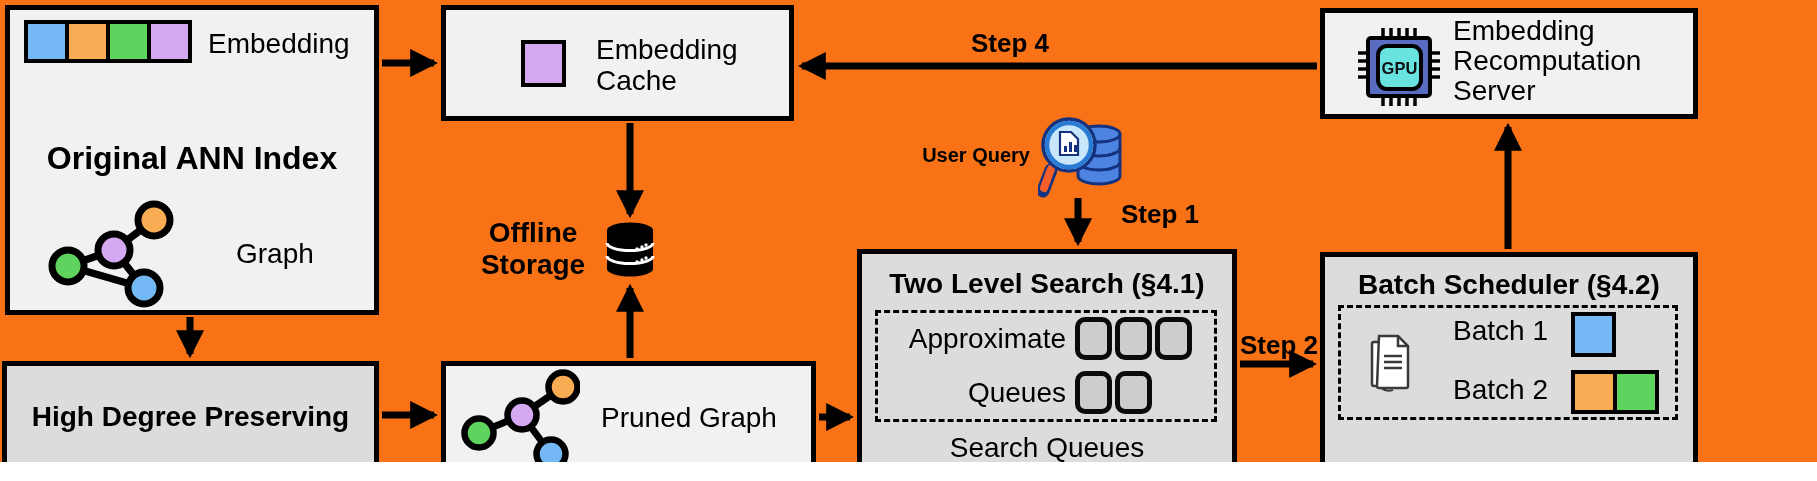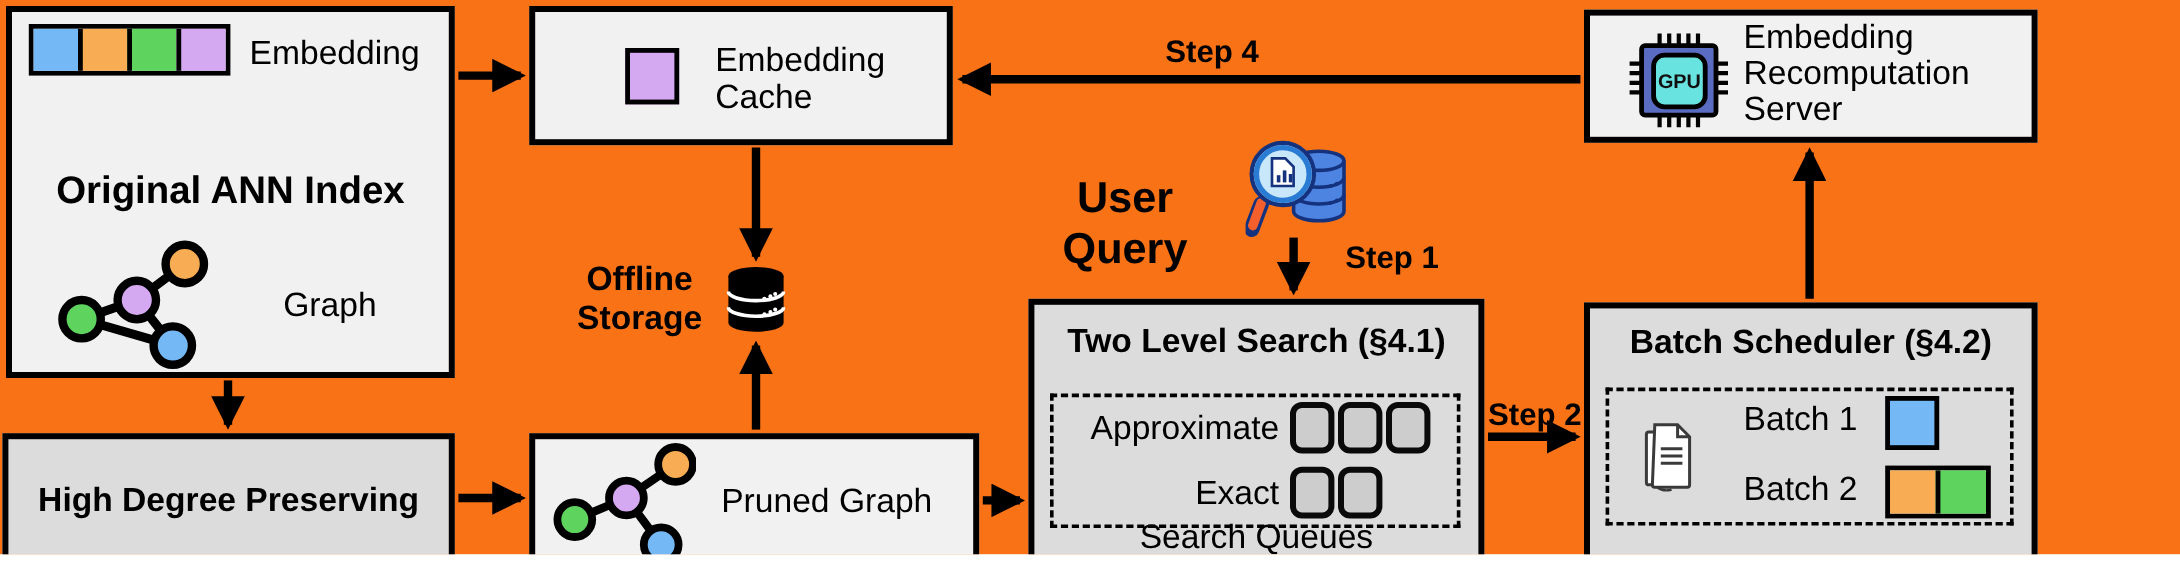--- a/index.html
+++ b/index.html
@@ -19,21 +19,21 @@
   
   .strip{display:flex;border:4px solid #000;}
   .strip .cell{width:37px;height:35px;}
   .strip .cell + .cell{border-left:4px solid #000;}
   
   .sq{box-sizing:content-box;border:4px solid #000;}
   .pair{display:flex;border:4px solid #000;}
   .pair .cell{width:38px;height:36px;}
   .pair .cell + .cell{border-left:4px solid #000;}
   
-  .dashed{position:absolute;border:3px dashed #000;box-sizing:border-box;margin-top:18px;}
+  .dashed{position:absolute;border:3px dashed #000;box-sizing:border-box;}
   
   .queue{position:absolute;display:flex;gap:3px;}
   .slot{width:27px;height:33px;border:5px solid #0a0a0a;border-radius:10px;background:var(--slot_fill,#cdcdcd);}
   .arrows{position:absolute;left:0;top:0;pointer-events:none;}
 </style>
 </head>
 <body>
 
 <div class="canvas">
 
@@ -103,21 +103,21 @@
     <g fill="#fff">
       <circle cx="33" cy="28" r="1.7"></circle>
         <circle cx="38" cy="26" r="1.7"></circle>
         <circle cx="42" cy="24" r="1.7"></circle>
       <circle cx="33" cy="41" r="1.7"></circle>
         <circle cx="38" cy="39" r="1.7"></circle>
         <circle cx="42" cy="37" r="1.7"></circle>
     </g>
   </svg>
 
-  <div class="abs" style="left:845px;top:144px;width:185px;text-align:center;font-size:36px;font-weight:bold;">User Query</div>
+  <div class="abs" style="left:845px;top:144px;width:185px;text-align:right;font-size:20px;font-weight:bold;">User Query</div>
   <svg class="abs" style="left:1038px;top:110px;" width="88" height="90" viewBox="0 0 88 90">
     <g stroke="#14327e" stroke-width="3" style="fill:#4d84e2;">
       <path d="M40 24 L40 66 A21 8 0 0 0 82 66 L82 24"></path>
       <ellipse cx="61" cy="24" rx="21" ry="8"></ellipse>
       <path d="M40 38 A21 8 0 0 0 82 38" fill="none"></path>
       <path d="M40 52 A21 8 0 0 0 82 52" fill="none"></path>
     </g>
     <g fill="#14327e">
       <circle cx="71" cy="45" r="1.6"></circle>
         <circle cx="76" cy="43" r="1.6"></circle>
@@ -192,21 +192,21 @@
 
   <div class="box dark" style="left:857px;top:249px;width:380px;height:227px;">
     <div class="abs t28b ctr" style="top:14px;">Two Level Search (§4.1)</div>
     <div class="dashed" style="left:13px;top:56px;width:342px;height:112px;">
       <div class="abs t28" style="left:6px;top:10px;width:182px;text-align:right;">Approximate</div>
       <div class="queue" style="left:197px;top:4px;">
         <div class="slot"></div>
         <div class="slot"></div>
         <div class="slot"></div>
       </div>
-      <div class="abs t28" style="left:6px;top:64px;width:182px;text-align:right;">Exact</div>
+      <div class="abs t28" style="left:6px;top:64px;width:182px;text-align:right;">Queues</div>
       <div class="queue" style="left:197px;top:58px;">
         <div class="slot"></div>
         <div class="slot"></div>
       </div>
     </div>
     <div class="abs t28 ctr" style="bottom:8px;">Search Queues</div>
   </div>
 
   <div class="box dark" style="left:1320px;top:252px;width:378px;height:224px;">
     <div class="abs t28b ctr" style="top:12px;">Batch Scheduler (§4.2)</div>

